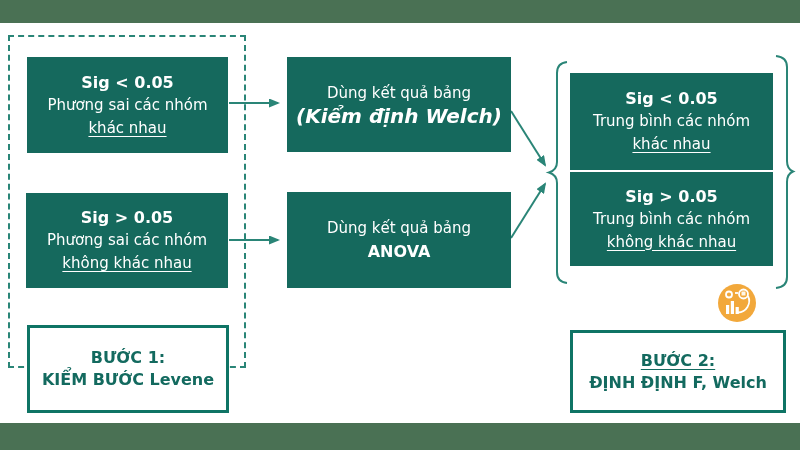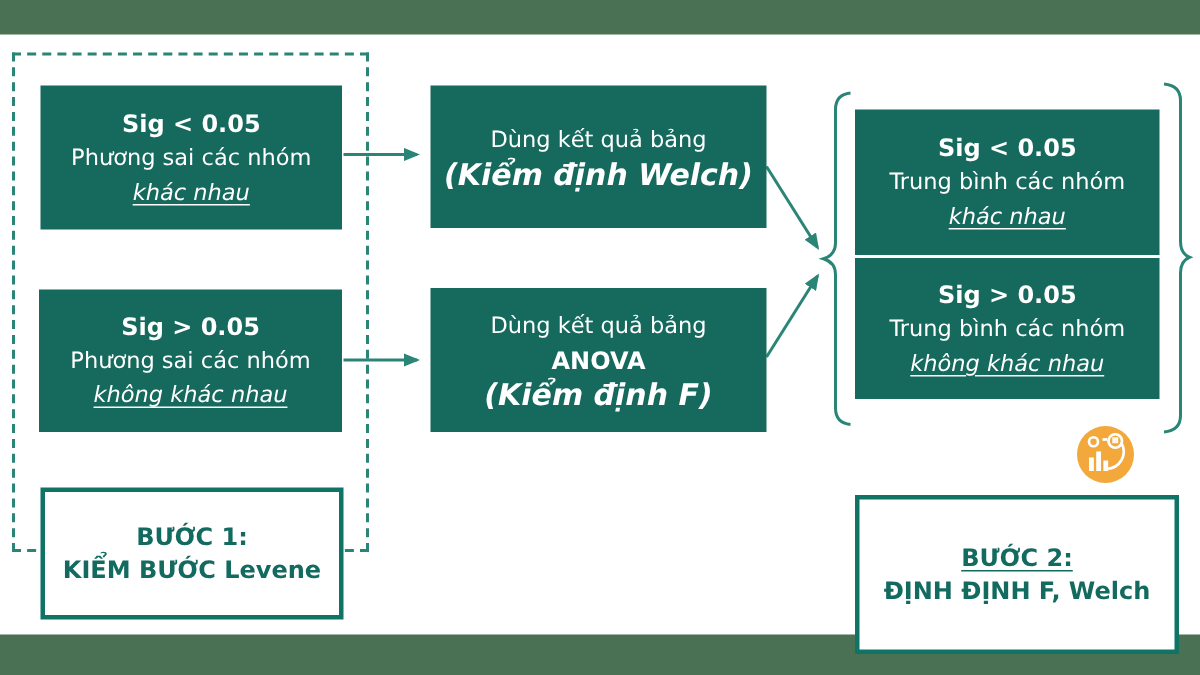--- a/index.html
+++ b/index.html
@@ -24,21 +24,21 @@
     position:absolute;left:8px;top:35px;width:238px;height:333px;
     border:2px dashed var(--line-teal);box-sizing:border-box;
   }
   .tealbox{
     position:absolute;background:var(--box-teal);color:#fff;
     display:flex;flex-direction:column;justify-content:center;align-items:center;
     text-align:center;line-height:23px;font-size:15px;
     box-sizing:border-box;z-index:2;
   }
   .tealbox .b{font-weight:bold;font-size:16px;}
-  .tealbox .ui{font-style:italic;text-decoration:underline;text-underline-offset:3px;}
+  .tealbox .ui{text-decoration:underline;text-underline-offset:3px;}
   .tealbox .bi{font-weight:bold;font-style:italic;font-size:20px;}
   .stepbox{
     position:absolute;background:#fff;border:3px solid var(--border-teal);
     color:var(--text-teal);display:flex;flex-direction:column;justify-content:center;
     align-items:center;text-align:center;line-height:22px;font-size:15.5px;
     box-sizing:border-box;z-index:3;
   }
   .stepbox .b{font-weight:bold;font-size:16px;}
   .stepbox .u{text-decoration:underline;text-underline-offset:3px;}
   svg.connectors{position:absolute;left:0;top:0;z-index:1;}
@@ -83,41 +83,40 @@
   </div>
 
   <div class="tealbox" style="left:287px;top:57px;width:224px;height:95px;">
     <div>Dùng kết quả bảng</div>
     <div class="bi">(Kiểm định Welch)</div>
   </div>
 
   <div class="tealbox" style="left:287px;top:192px;width:224px;height:96px;">
     <div>Dùng kết quả bảng</div>
     <div class="b">ANOVA</div>
-    <div class="bi">(Kiểm định F)</div>
   </div>
 
   <div class="tealbox" style="left:570px;top:73px;width:203px;height:97px;">
     <div class="b">Sig &lt; 0.05</div>
     <div>Trung bình các nhóm</div>
     <div class="ui">khác nhau</div>
   </div>
 
   <div class="tealbox" style="left:570px;top:172px;width:203px;height:94px;">
     <div class="b">Sig &gt; 0.05</div>
     <div>Trung bình các nhóm</div>
     <div class="ui">không khác nhau</div>
   </div>
 
   <div class="stepbox" style="left:27px;top:325px;width:202px;height:88px;">
     <div class="b">BƯỚC 1:</div>
     <div class="b">KIỂM BƯỚC Levene</div>
   </div>
 
-  <div class="stepbox" style="left:570px;top:330px;width:216px;height:106px;">
+  <div class="stepbox" style="left:570px;top:330px;width:216px;height:83px;">
     <div class="b u">BƯỚC 2:</div>
     <div class="b">ĐỊNH ĐỊNH F, Welch</div>
   </div>
 
   <svg class="logo" viewBox="0 0 42 42">
     <circle cx="21" cy="21" r="19" fill="#f2a83b"></circle>
     <g stroke="#ffffff" stroke-width="1.8" fill="none">
       <circle cx="13" cy="12.5" r="3"></circle>
       <circle cx="27.5" cy="12" r="4.5"></circle>
       <path d="M 32 14 A 11.5 11.5 0 0 1 22 30.5"></path>

